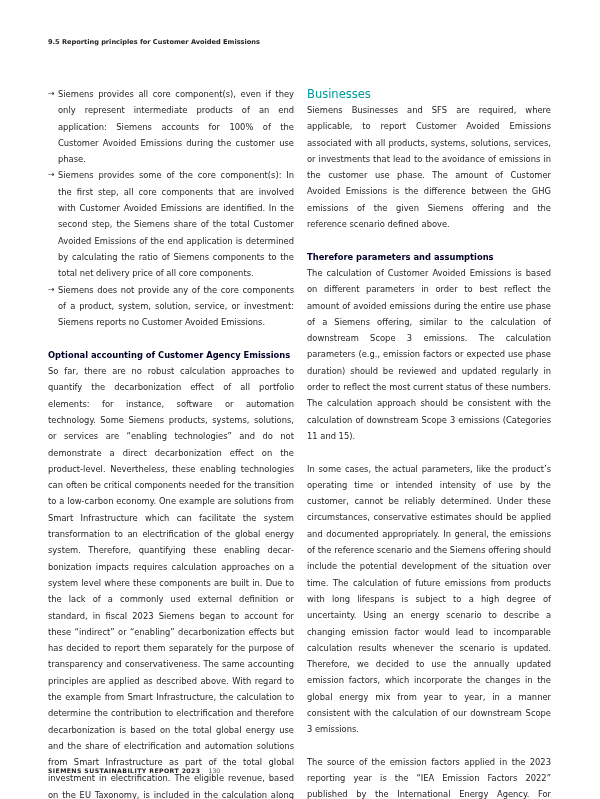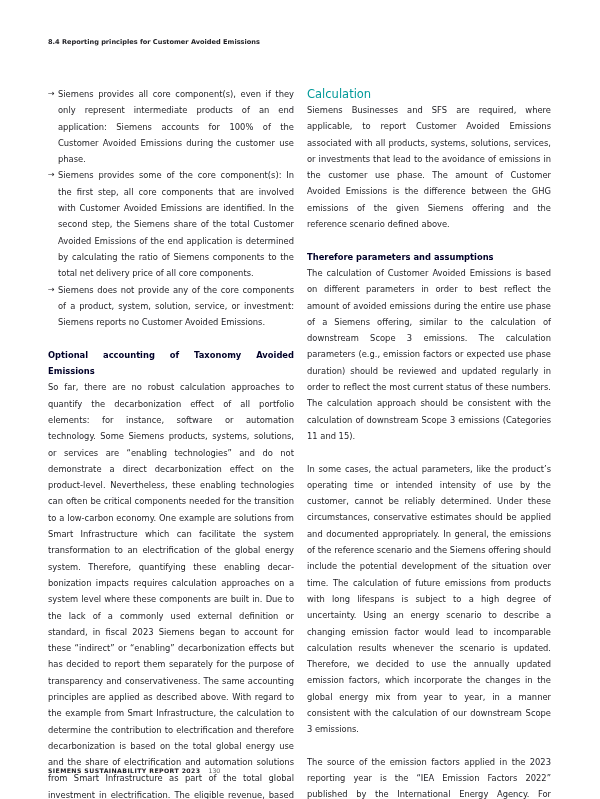--- a/index.html
+++ b/index.html
@@ -15,44 +15,44 @@
     p { margin: 0; }
     .gap { height: 16.3px; }
     .subhead { font-weight: bold; color: #000028; }
     .calc-title { color: #009999; font-size: 11.5px; line-height: 16px; font-weight: normal; margin-bottom: 0; }
     .footer { position: absolute; left: 48px; top: 767px; font-size: 6.2px; font-weight: bold; letter-spacing: 0.4px; color: #1e1e23; }
     .footer .page { font-weight: normal; color: #555; margin-left: 8px; letter-spacing: 0; }
   </style>
 </head>
 <body>
 
-<div class="section-label">8.4 Reporting principles for Customer Avoided Emissions</div>
+<div class="section-label">9.5 Reporting principles for Customer Avoided Emissions</div>
 
 <div class="col left">
   <ul class="bullets">
     <li>
       <span class="arrow">→</span>
       <span>Siemens provides all core component(s), even if they only represent intermediate products of an end application: Siemens accounts for 100% of the Customer Avoided Emissions during the customer use phase.</span>
     </li>
     <li>
       <span class="arrow">→</span>
       <span>Siemens provides some of the core component(s): In the first step, all core components that are involved with Customer Avoided Emissions are identified. In the second step, the Siemens share of the total Customer Avoided Emissions of the end application is determined by calcu­lating the ratio of Siemens components to the total net delivery price of all core components.</span>
     </li>
     <li>
       <span class="arrow">→</span>
       <span>Siemens does not provide any of the core components of a product, system, solution, service, or investment: Siemens reports no Customer Avoided Emissions.</span>
     </li>
   </ul>
   <div class="gap"></div>
-  <p class="subhead">Optional accounting of Taxonomy Avoided Emissions</p>
+  <p class="subhead">Optional accounting of Customer Agency Emissions</p>
   <p>So far, there are no robust calculation approaches to quantify the decarbonization effect of all portfolio elements: for instance, software or automation technology. Some Siemens products, systems, solutions, or services are “enabling tech­nologies” and do not demonstrate a direct decarbonization effect on the product-level. Nevertheless, these enabling technologies can often be critical components needed for the transition to a low-carbon economy. One example are solutions from Smart Infrastructure which can facilitate the system transformation to an electrification of the global energy system. Therefore, quantifying these enabling decar­bonization impacts requires calculation approaches on a system level where these components are built in. Due to the lack of a commonly used external definition or standard, in fiscal 2023 Siemens began to account for these “indirect” or “enabling” decarbonization effects but has decided to report them separately for the purpose of transparency and conser­vativeness. The same accounting principles are applied as described above. With regard to the example from Smart Infrastructure, the calculation to determine the contribution to electrification and therefore decarbonization is based on the total global energy use and the share of electrification and automation solutions from Smart Infrastructure as part of the total global investment in electrification. The eligible revenue, based on the EU Taxonomy, is included in the calculation along with the grid mix evolution of electricity generation.</p>
 </div>
 
 <div class="col right">
-  <p class="calc-title">Calculation</p>
+  <p class="calc-title">Businesses</p>
   <p>Siemens Businesses and SFS are required, where applicable, to report Customer Avoided Emissions associated with all products, systems, solutions, services, or investments that lead to the avoidance of emissions in the customer use phase. The amount of Customer Avoided Emissions is the difference between the GHG emissions of the given Siemens offering and the reference scenario defined above.</p>
   <div class="gap"></div>
   <p class="subhead">Therefore parameters and assumptions</p>
   <p>The calculation of Customer Avoided Emissions is based on different parameters in order to best reflect the amount of avoided emissions during the entire use phase of a Siemens offering, similar to the calculation of downstream Scope 3 emissions. The calculation parameters (e.g., emission factors or expected use phase duration) should be reviewed and updated regularly in order to reflect the most current status of these numbers. The calculation approach should be consistent with the calculation of downstream Scope 3 emissions (Categories 11 and 15).</p>
   <div class="gap"></div>
   <p>In some cases, the actual parameters, like the product’s operating time or intended intensity of use by the customer, cannot be reliably determined. Under these circumstances, conservative estimates should be applied and documented appropriately. In general, the emissions of the reference scenario and the Siemens offering should include the poten­tial development of the situation over time. The calculation of future emissions from products with long lifespans is subject to a high degree of uncertainty. Using an energy scenario to describe a changing emission factor would lead to incomparable calculation results whenever the scenario is updated. Therefore, we decided to use the annually updated emission factors, which incorporate the changes in the global energy mix from year to year, in a manner consistent with the calculation of our downstream Scope 3 emissions.</p>
   <div class="gap"></div>
   <p><span>The source of the emission factors applied in the 2023 reporting year is the “IEA Emission Factors 2022” published by the International Energy Agency. For example, the global CO</span></p>
 </div>
 

